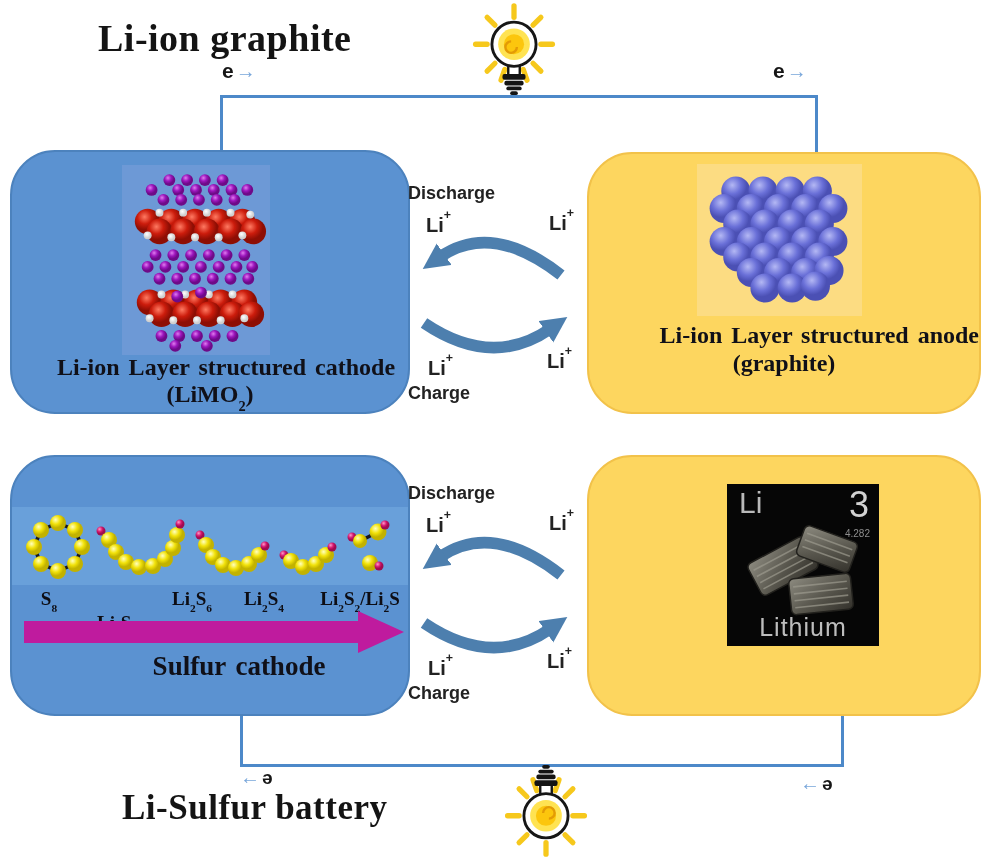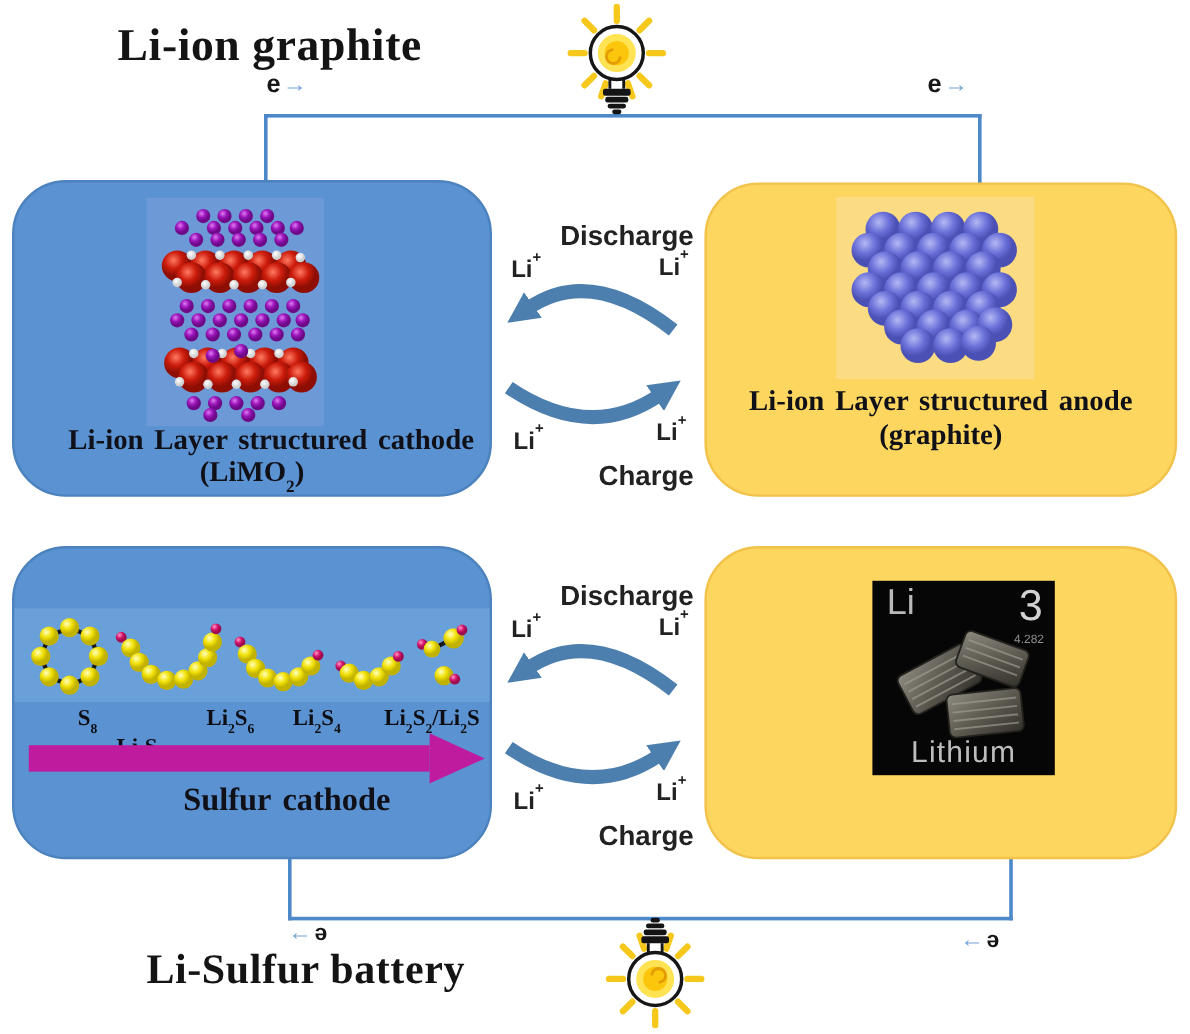--- a/index.html
+++ b/index.html
@@ -16,21 +16,21 @@
   .elabel .arrow{color:#78a6da;font-weight:700;font-size:20px;padding:0 2px;}
   
   .panel{position:absolute;border-radius:45px;}
   .panel.blue{background:#5b92d1;border:2px solid #4c82bd;}
   .panel.yellow{background:#fdd65f;border:2px solid #f2c24a;}
   .caption{position:absolute;left:0;width:100%;text-align:center;font-weight:bold;
            font-size:24px;color:#101018;word-spacing:3px;white-space:nowrap;}
   
   .cycle{position:absolute;left:408px;width:170px;height:228px;
          font-family:"Liberation Sans","DejaVu Sans",sans-serif;color:#222;}
-  .cyc-word{position:absolute;left:0;width:100%;text-align:right;font-size:23px;font-weight:600;}
+  .cyc-word{position:absolute;left:0;width:100%;text-align:left;font-size:18px;font-weight:600;}
   .cyc-ion{position:absolute;font-size:20px;font-weight:700;}
   sub{font-size:60%;line-height:0;position:relative;top:.22em;}
   sup{font-size:62%;line-height:0;position:relative;top:-.42em;}
   
   .band{position:absolute;left:0;right:0;background:#69a0da;}
   .species-label{position:absolute;transform:translateX(-50%);font-weight:bold;
                  font-size:19px;color:#0d0d14;white-space:nowrap;}
   .parrow-body{position:absolute;background:#bf1b9e;}
   .parrow-head{position:absolute;width:0;height:0;border-top:21px solid transparent;
                border-bottom:21px solid transparent;border-left:46px solid #bf1b9e;}
@@ -281,21 +281,21 @@
           <circle cx="56" cy="106" r="15"></circle>
             <circle cx="84" cy="106" r="15"></circle>
             <circle cx="112" cy="106" r="15"></circle>
             <circle cx="136" cy="104" r="15"></circle>
           <circle cx="70" cy="122" r="15"></circle>
             <circle cx="98" cy="122" r="15"></circle>
             <circle cx="122" cy="120" r="15"></circle>
         </g>
       </svg>
     </div>
-    <div class="caption" style="top:168px;">Li-ion Layer structured anode</div>
+    <div class="caption" style="top:168px;text-align:right;">Li-ion Layer structured anode</div>
     <div class="caption" style="top:196px;">(graphite)</div>
   </div>
 
   <div class="cycle" style="top:183px;">
     <div class="cyc-word" style="top:0;">Discharge</div>
     <div class="cyc-ion" style="left:18px;top:31px;"><span>Li</span><sup>+</sup></div>
     <div class="cyc-ion" style="right:4px;top:29px;"><span>Li</span><sup>+</sup></div>
     <svg class="abs" style="left:0;top:34px;" width="170" height="152" viewBox="0 0 170 152">
       <defs>
         <marker id="arrA" markerUnits="userSpaceOnUse" markerWidth="30" markerHeight="30" refX="5" refY="13" orient="auto">
@@ -408,21 +408,21 @@
       <circle cx="318" cy="40" r="4.5" fill="url(#pG)"></circle>
 
       <line x1="346" y1="34" x2="364" y2="25" stroke="#17171c" stroke-width="3.5"></line>
       <circle cx="338" cy="30" r="4.5" fill="url(#pG)"></circle>
       <circle cx="346" cy="34" r="7" fill="url(#yG)"></circle>
       <circle cx="364" cy="25" r="8.5" fill="url(#yG)"></circle>
       <circle cx="371" cy="18" r="4.5" fill="url(#pG)"></circle>
       <circle cx="356" cy="56" r="8" fill="url(#yG)"></circle>
       <circle cx="365" cy="59" r="4.5" fill="url(#pG)"></circle>
     </svg>
-    <span class="species-label" style="left:37px;top:131px;margin-left:24px;"><span>S</span><sub>8</sub></span>
+    <span class="species-label" style="left:37px;top:131px;"><span>S</span><sub>8</sub></span>
     <span class="species-label" style="left:105px;top:131px;margin-top:24px;"><span>Li</span><sub>2</sub><span>S</span><sub>8</sub></span>
     <span class="species-label" style="left:180px;top:131px;"><span>Li</span><sub>2</sub><span>S</span><sub>6</sub></span>
     <span class="species-label" style="left:252px;top:131px;"><span>Li</span><sub>2</sub><span>S</span><sub>4</sub></span>
     <span class="species-label" style="left:348px;top:131px;"><span>Li</span><sub>2</sub><span>S</span><sub>2</sub><span>/Li</span><sub>2</sub><span>S</span></span>
     <div class="parrow-body" style="left:12px;top:164px;width:334px;height:22px;"></div>
     <div class="parrow-head" style="left:346px;top:154px;"></div>
     <div class="caption" style="top:194px;width:370px;font-size:27px;padding-left:42px;">Sulfur cathode</div>
   </div>
 
   <div class="panel yellow" style="left:587px;top:455px;width:390px;height:257px;">

